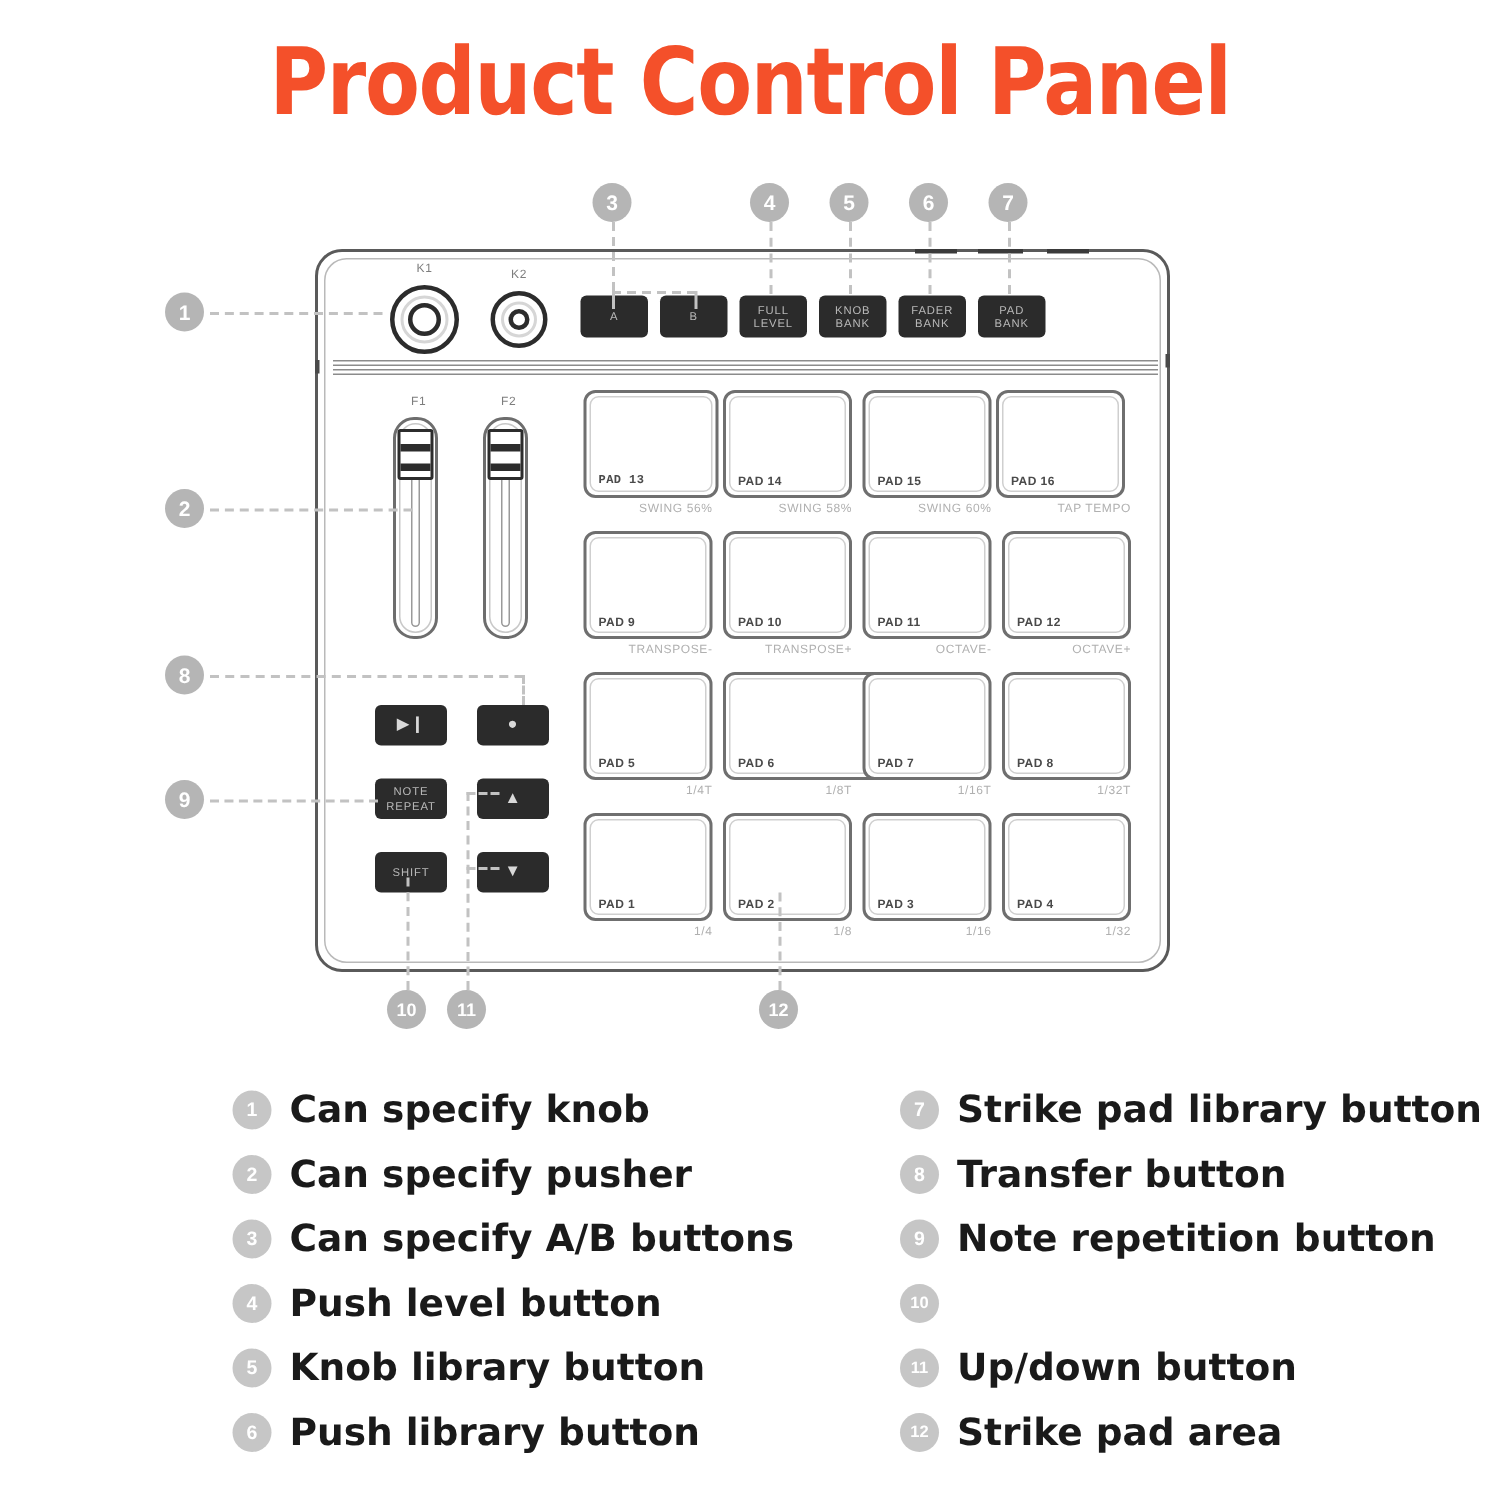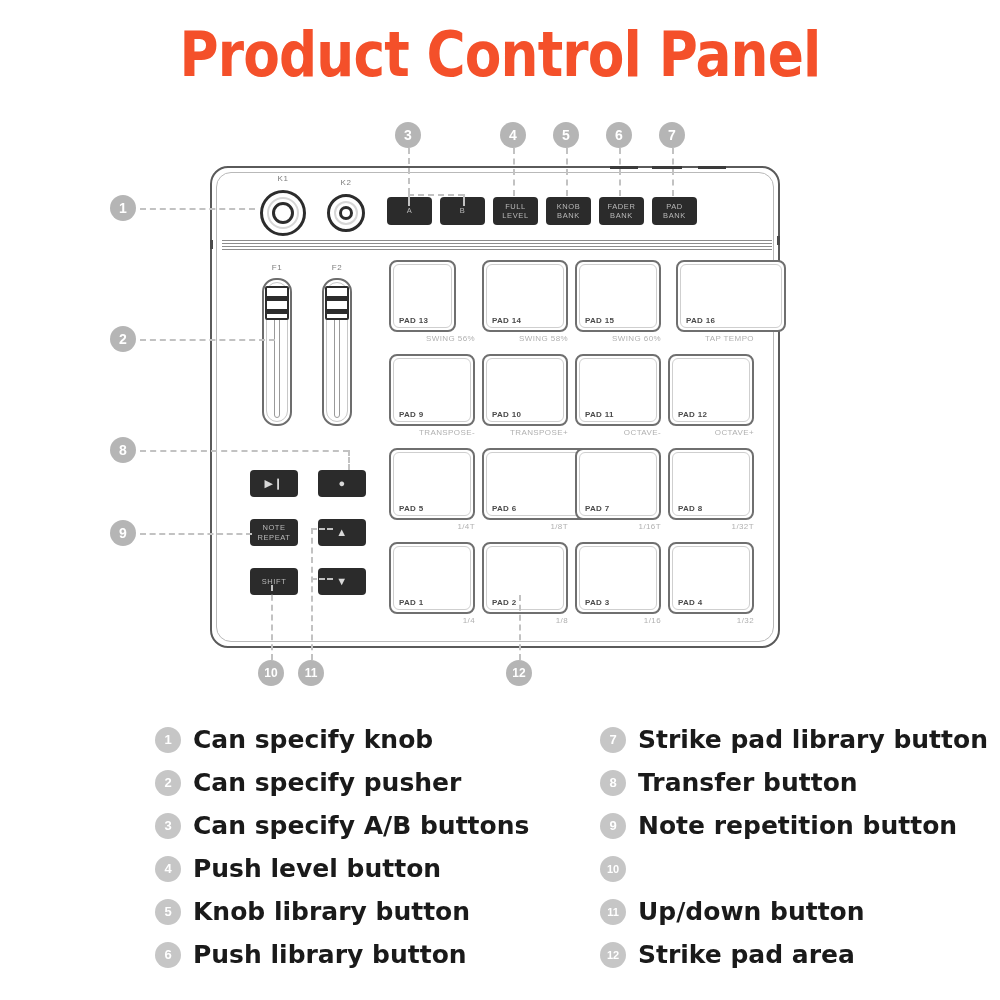--- a/index.html
+++ b/index.html
@@ -120,23 +120,23 @@
     border: 3px solid #2c2c2c;
     background: #fff;
   }
   .knob.small { width: 38px; height: 38px; }
 
   
   .fader-wrap { position: absolute; }
   .fader-label {
     position: absolute;
     top: -15px;
-    left: 0;
+    left: 12px;
     width: 100%;
-    text-align: center;
+    text-align: left;
     font-size: 8px;
     color: #7d7d7d;
     letter-spacing: 0.5px;
   }
   .fader-body {
     width: 30px;
     height: 148px;
     border: 2px solid #6d6d6d;
     border-radius: 14px;
     box-sizing: border-box;
@@ -388,36 +388,36 @@
     <span>SHIFT</span>
   </div>
 
   <div class="btn" style="left:106px;top:351px;width:48px;height:27px;">
     <span class="btn-icon">▲</span>
   </div>
   <div class="btn" style="left:106px;top:400px;width:48px;height:27px;">
     <span class="btn-icon">▼</span>
   </div>
 
-  <div class="pad" style="left:177px;top:92px;width:67px;height:72px;">
+  <div class="pad" style="left:177px;top:92px;width:90px;height:72px;font-family:Liberation Mono, monospace;">
     <span class="pad-label">PAD 13</span>
   </div>
   <span class="pad-sub" style="left:177px;top:166px;width:86px;">SWING 56%</span>
 
   <div class="pad" style="left:270px;top:92px;width:86px;height:72px;">
     <span class="pad-label">PAD 14</span>
   </div>
   <span class="pad-sub" style="left:270px;top:166px;width:86px;">SWING 58%</span>
 
   <div class="pad" style="left:363px;top:92px;width:86px;height:72px;">
     <span class="pad-label">PAD 15</span>
   </div>
   <span class="pad-sub" style="left:363px;top:166px;width:86px;">SWING 60%</span>
 
-  <div class="pad" style="left:464px;top:92px;width:110px;height:72px;">
+  <div class="pad" style="left:452px;top:92px;width:86px;height:72px;">
     <span class="pad-label">PAD 16</span>
   </div>
   <span class="pad-sub" style="left:456px;top:166px;width:86px;">TAP TEMPO</span>
 
   <div class="pad" style="left:177px;top:186px;width:86px;height:72px;">
     <span class="pad-label">PAD 9</span>
   </div>
   <span class="pad-sub" style="left:177px;top:260px;width:86px;">TRANSPOSE-</span>
 
   <div class="pad" style="left:270px;top:186px;width:86px;height:72px;text-align:center;">

